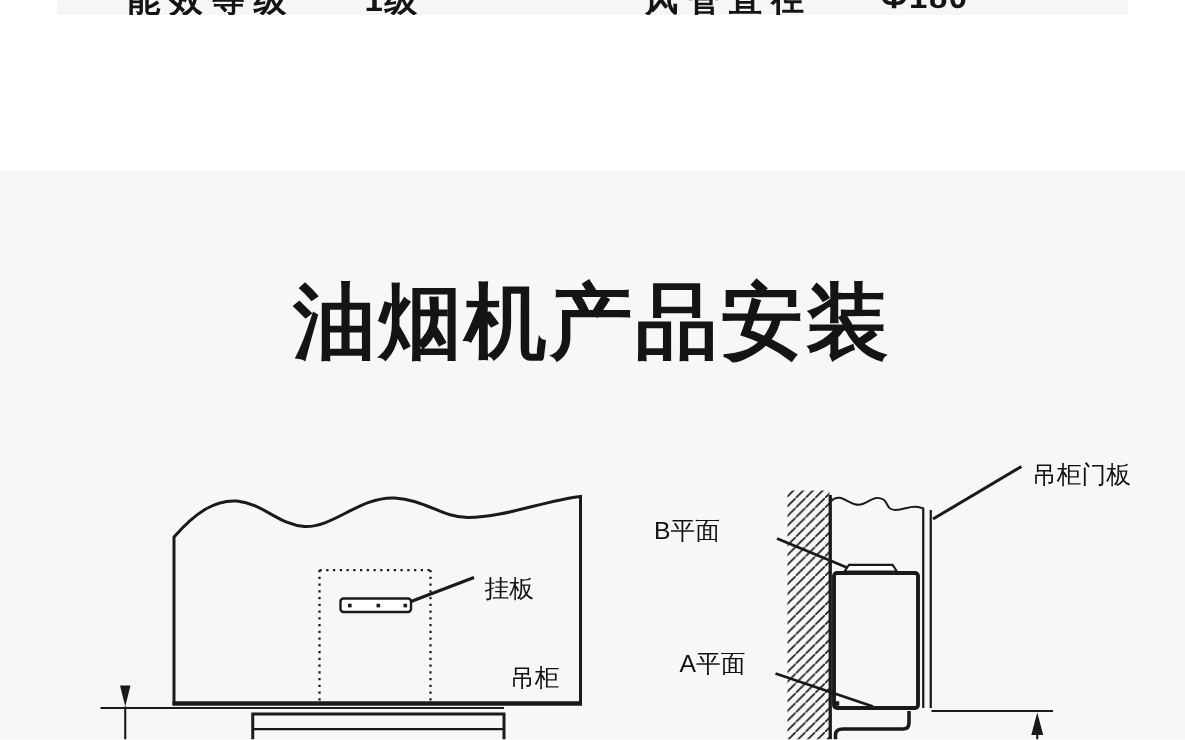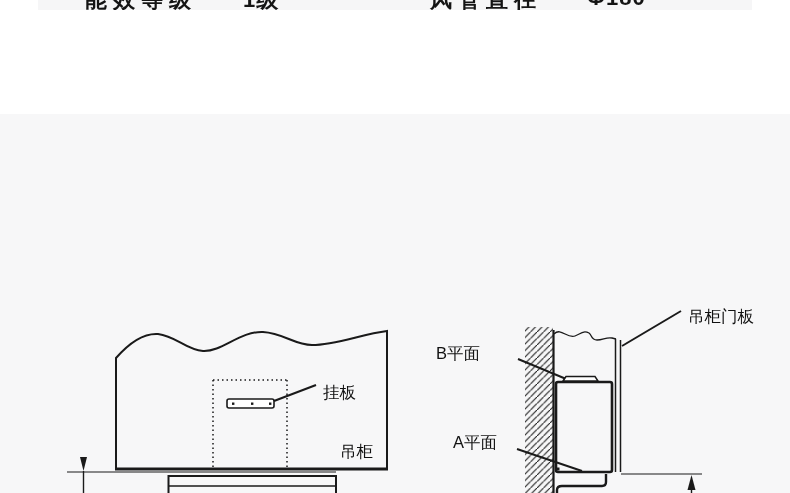--- a/index.html
+++ b/index.html
@@ -34,20 +34,21 @@
 
   <div id="spec-strip">
     <span id="spec-l-label" class="spec-text spec-label">能效等级</span>
     <span id="spec-l-value" class="spec-text spec-value">1级</span>
     <span id="spec-r-label" class="spec-text spec-label">风管直径</span>
     <span id="spec-r-value" class="spec-text spec-value">Φ180</span>
   </div>
 
   <div id="panel"></div>
 
+  <h1 id="main-title">油烟机产品安装</h1>
 
   <svg id="diag-left" width="350" height="183" viewBox="0 0 350 183">
 
     <path d="M56,48 C70,32 83,23 98,24 C116,26 126,40 143,41 C162,42 180,21 203,22 C223,23 235,35 252,35 C276,35 302,24 327,21 L327,159 L56,159 Z" fill="none" stroke="#1a1a1a" stroke-width="2"></path>
     <line x1="55" y1="159" x2="328" y2="159" stroke="#1a1a1a" stroke-width="3"></line>
 
     <g stroke="#1a1a1a" stroke-width="1.5" stroke-dasharray="1.5 3">
       <line x1="153" y1="70" x2="227" y2="70"></line>
       <line x1="153" y1="70" x2="153" y2="158"></line>
       <line x1="227" y1="70" x2="227" y2="158"></line>

